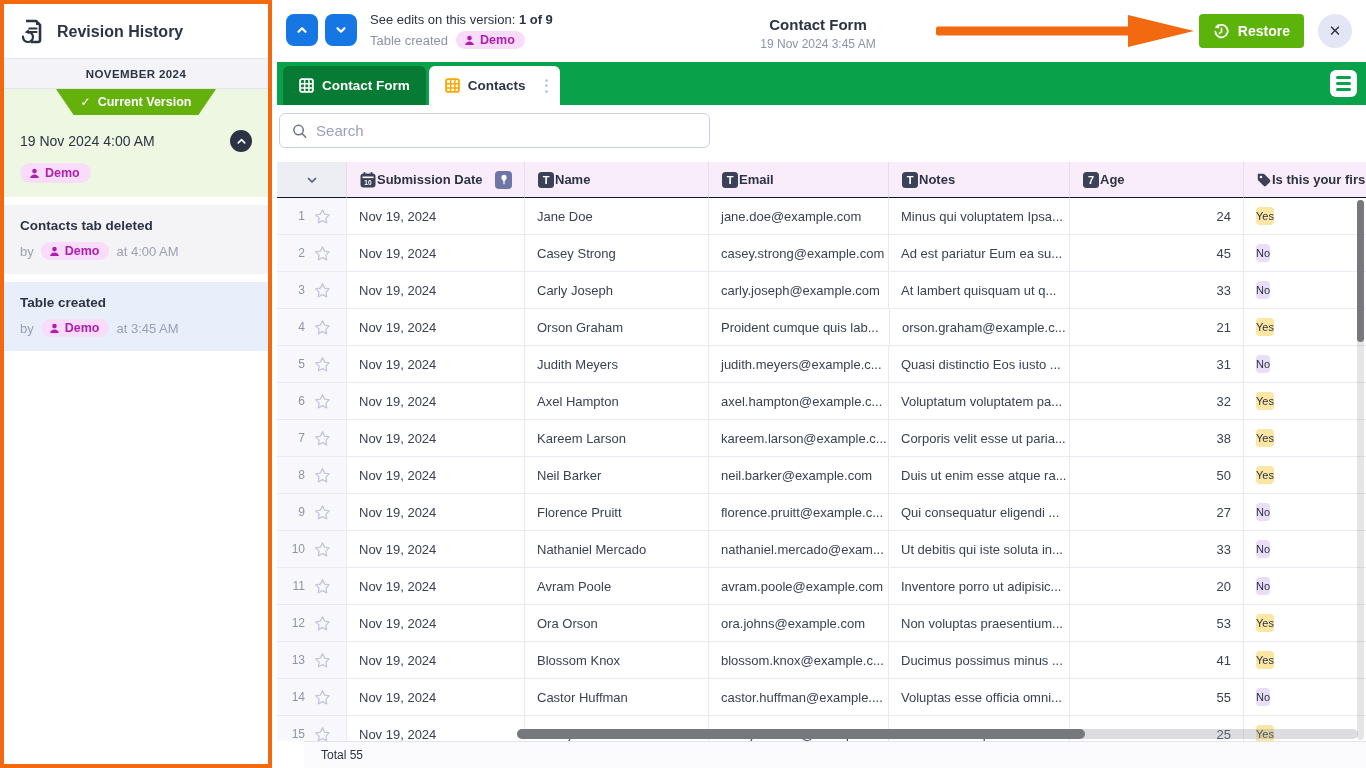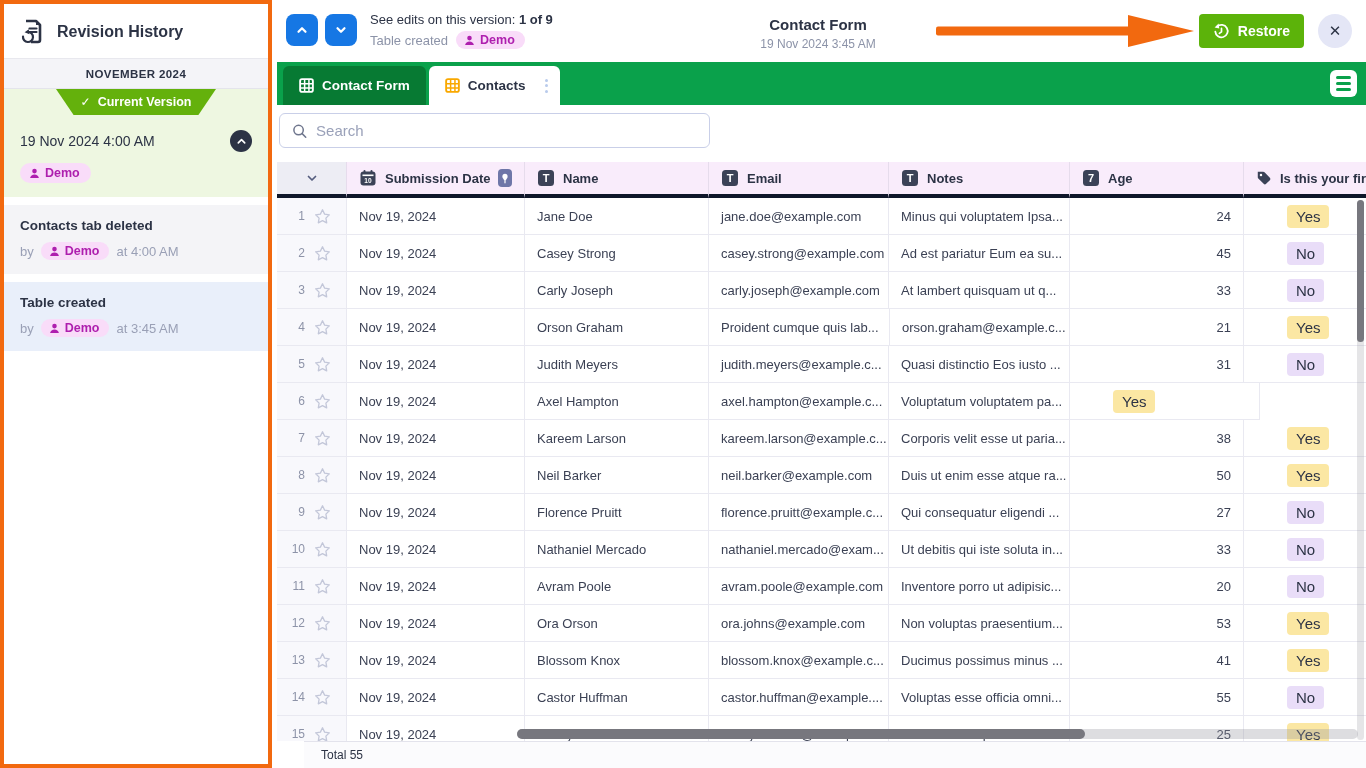--- a/index.html
+++ b/index.html
@@ -88,33 +88,33 @@
   .search-box{ position:absolute; left:7px; top:113px; width:431px; height:35px;
     border:1px solid #c9cfe8; border-radius:6px; display:flex; align-items:center;
     gap:9px; padding:0 12px; background:#fff; }
   .search-box input{ border:none; outline:none; font-size:15px; width:100%;
     font-family:inherit; color:var(--navy); }
   .search-box input::placeholder{ color:#9aa1b9; }
 
   
   .grid{ position:absolute; left:5px; top:162px; width:1089px; height:579px; overflow:hidden; }
   .hrow{ display:flex; height:36px; background:var(--headerpink); }
-  .hcell{ display:flex; align-items:center; gap:8px; padding:0 12px;
+  .hcell{ display:flex; align-items:center; padding:0 12px;
     font-size:13px; font-weight:bold; color:var(--navy);
-    border-right:1px solid #e6dcec; border-bottom:4px solid #0f172a;
+    border-right:1px solid #e6dcec; border-bottom:1px solid #0f172a;
     white-space:nowrap; overflow:hidden; flex:none; }
   .hcell.first{ background:#ededf4; justify-content:center; padding:0; }
   .row{ display:flex; height:37px; background:#fff; }
   .cell{ display:flex; align-items:center; padding:0 12px; font-size:13px;
     color:#3b4154; border-right:1px solid var(--border); border-bottom:1px solid var(--border);
     white-space:nowrap; overflow:hidden; flex:none; }
   .cell.first{ background:#f8f8fc; gap:9px; padding:0 0 0 10px; }
   .rownum{ width:18px; text-align:right; font-size:12px; color:#8d93a8; }
   .cell.num{ justify-content:flex-end; }
-  .badge{ font-size:15px; color:var(--navy); border-radius:4px; padding:3px 9px;margin-left:31px; }
+  .badge{ font-size:11px; color:var(--navy); border-radius:4px; padding:3px 0; }
   .badge.yes{ background:var(--yesbg); }
   .badge.no{ background:var(--nobg); }
   .pin-badge{ margin-left:auto; width:17px; height:18px; border-radius:4px;
     background:#6e76a8; display:flex; align-items:center; justify-content:center; }
   .ficon{ width:18px; height:18px; flex:none; }
 
   
   .bottombar{ position:absolute; left:0; top:741px; width:1094px; height:27px;
     background:#fbfbfd; border-top:1px solid #e3e3ec; z-index:5;
     font-size:12px; color:var(--navy); display:flex; align-items:center; padding-left:17px;margin-left:32px; }
@@ -434,20 +434,21 @@
           <div class="cell first" style="width:70px">
             <span class="rownum">6</span>
             <svg width="17" height="17" viewBox="0 0 17 17">
               <path d="M8.5 1.8l2.1 4.3 4.7.7-3.4 3.3.8 4.7-4.2-2.2-4.2 2.2.8-4.7L1.7 6.8l4.7-.7z" fill="none" stroke="#c3c7d9" stroke-width="1.3" stroke-linejoin="round"></path>
             </svg>
           </div>
           <div class="cell" style="width:178px">Nov 19, 2024</div>
           <div class="cell" style="width:184px">Axel Hampton</div>
           <div class="cell" style="width:180px">axel.hampton@example.c...</div>
           <div class="cell" style="width:181px">Voluptatum voluptatem pa...</div>
+          <div class="cell num" style="width:174px">32</div>
           <div class="cell" style="width:190px">
             <span class="badge yes">Yes</span>
           </div>
         </div>
         <div class="row">
           <div class="cell first" style="width:70px">
             <span class="rownum">7</span>
             <svg width="17" height="17" viewBox="0 0 17 17">
               <path d="M8.5 1.8l2.1 4.3 4.7.7-3.4 3.3.8 4.7-4.2-2.2-4.2 2.2.8-4.7L1.7 6.8l4.7-.7z" fill="none" stroke="#c3c7d9" stroke-width="1.3" stroke-linejoin="round"></path>
             </svg>

